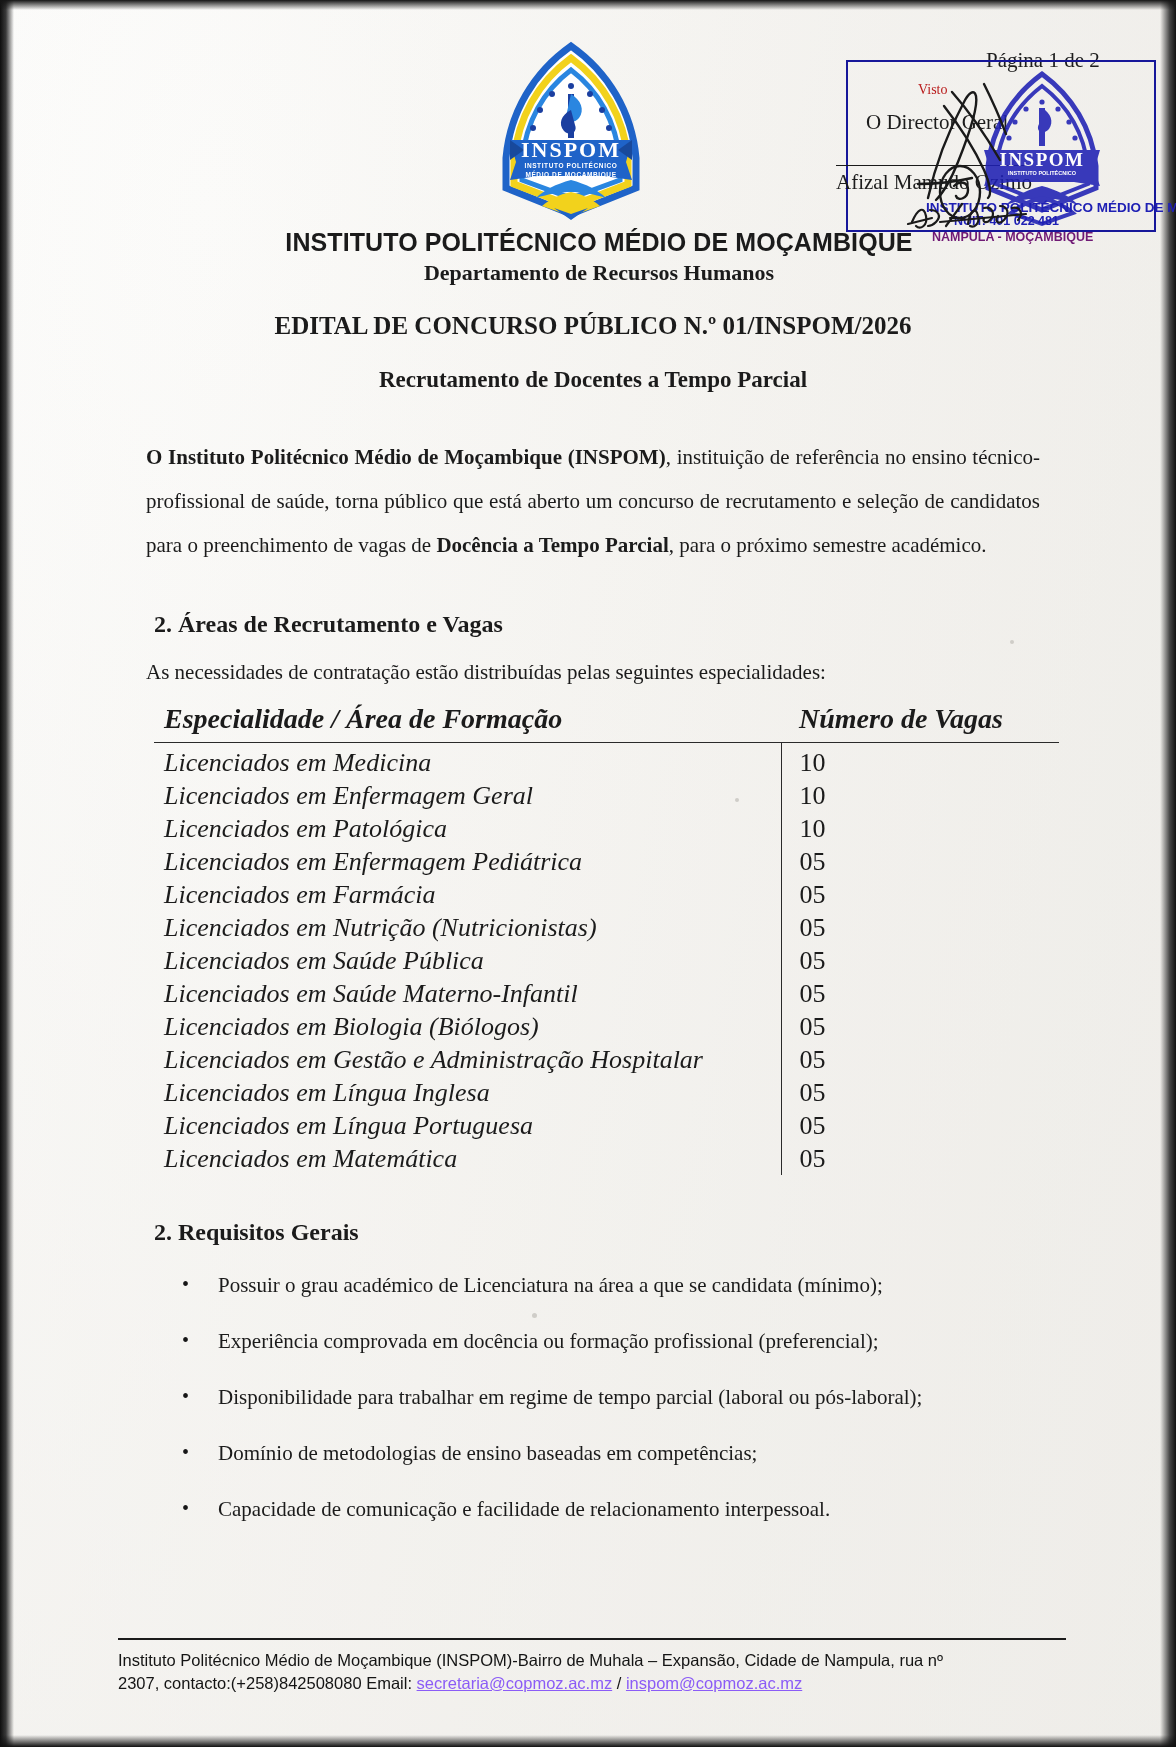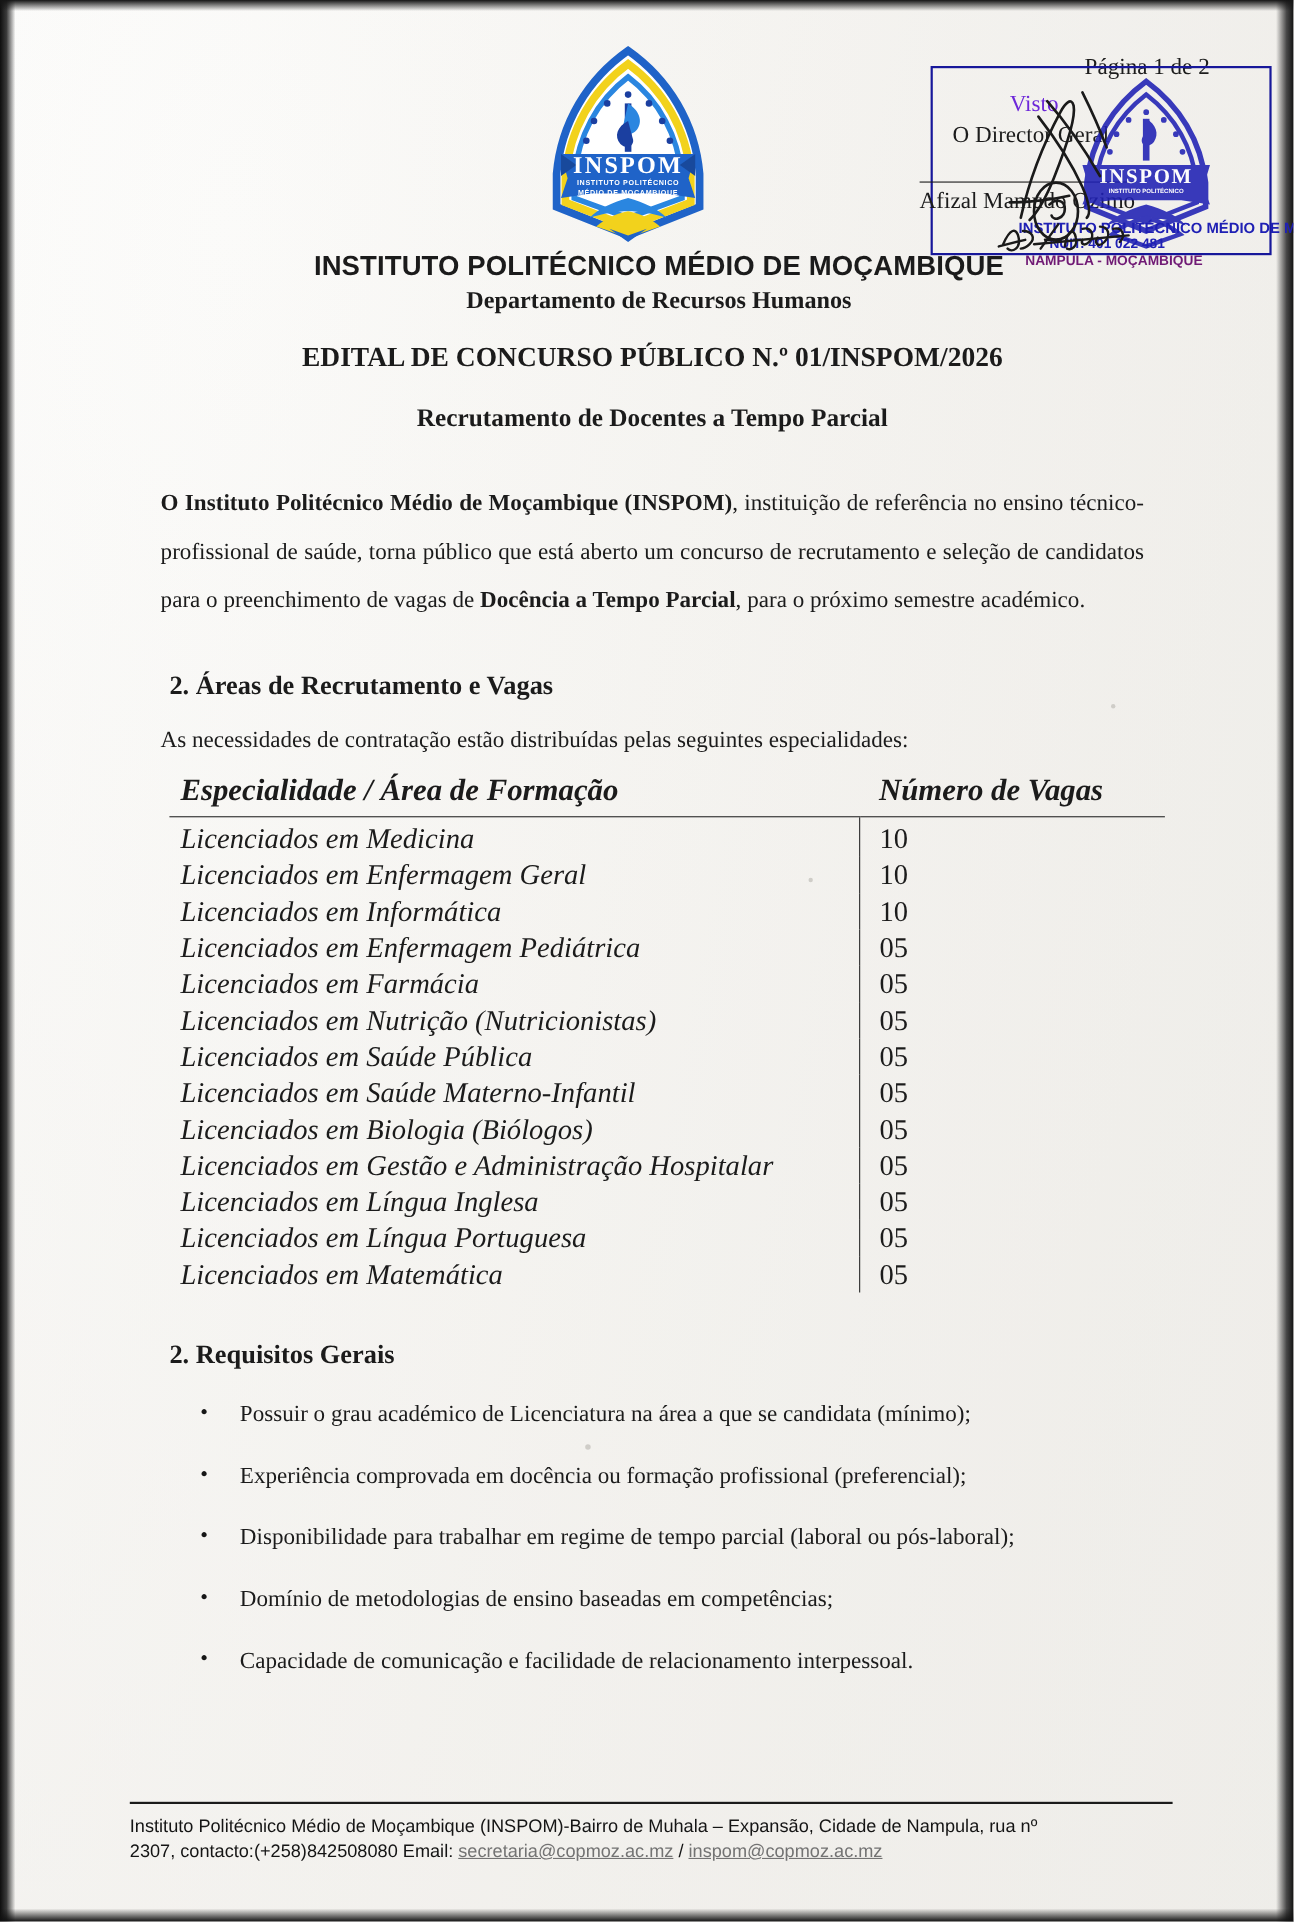--- a/index.html
+++ b/index.html
@@ -82,23 +82,23 @@
     top: 60px;
     width: 310px;
     height: 172px;
     border: 2px solid #17179a;
     box-sizing: border-box;
   }
   .stamp-visto {
     position: absolute;
     left: 70px;
     top: 20px;
-    font-size: 21px;
+    font-size: 14px;
     font-family: "Liberation Serif", serif;
-    color: #6d28d9;
+    color: #b91c1c;
   }
   .stamp-director {
     position: absolute;
     left: 18px;
     top: 48px;
     font-size: 21px;
     color: #1c1c1c;
     white-space: nowrap;
   }
   .stamp-rule {
@@ -300,21 +300,21 @@
     margin-bottom: 9px;
   }
   .footer-text {
     font-family: "Liberation Sans", sans-serif;
     font-size: 16.5px;
     line-height: 23px;
     color: #141414;
   }
   .footer-text .mail {
     text-decoration: underline;
-    color: #737373;
+    color: #8b5cf6;
   }
   .speck {
     position: absolute;
     background: #cfcdc8;
     border-radius: 50%;
     z-index: 2;
     pointer-events: none;
   }
 </style>
 </head>
@@ -456,21 +456,21 @@
       <tbody id="vagas-body">
           <tr>
             <td>Licenciados em Medicina</td>
             <td class="num-col">10</td>
           </tr>
           <tr>
             <td>Licenciados em Enfermagem Geral</td>
             <td class="num-col">10</td>
           </tr>
           <tr>
-            <td>Licenciados em Informática</td>
+            <td>Licenciados em Patológica</td>
             <td class="num-col">10</td>
           </tr>
           <tr>
             <td>Licenciados em Enfermagem Pediátrica</td>
             <td class="num-col">05</td>
           </tr>
           <tr>
             <td>Licenciados em Farmácia</td>
             <td class="num-col">05</td>
           </tr>

